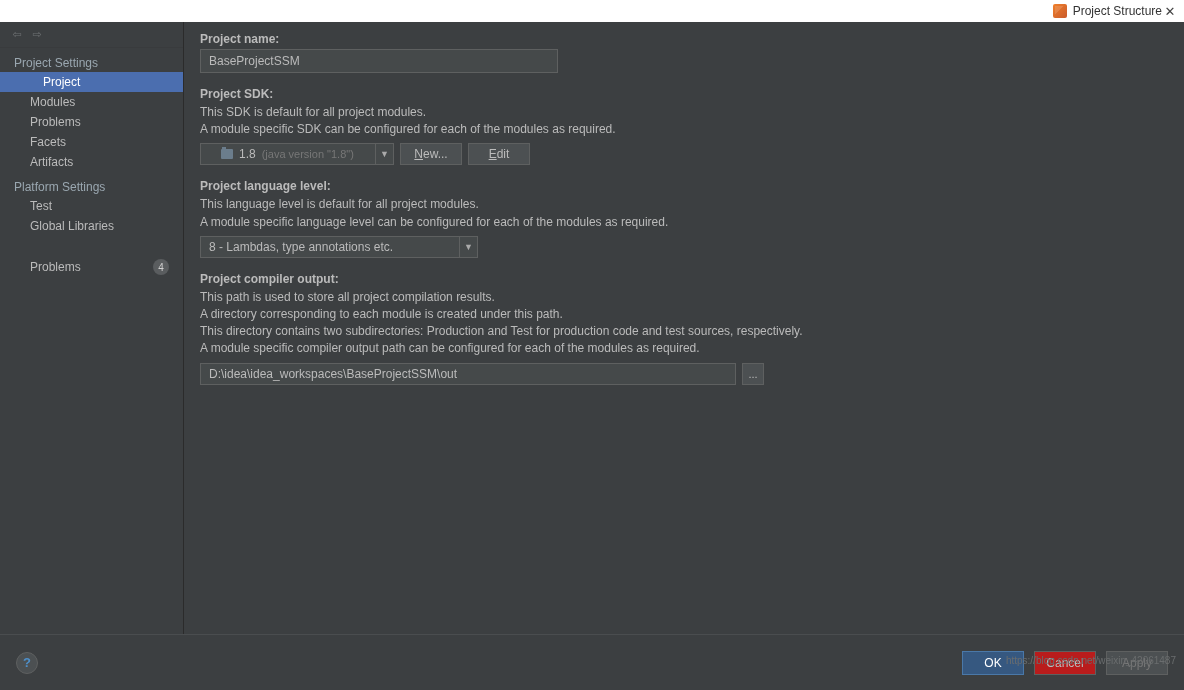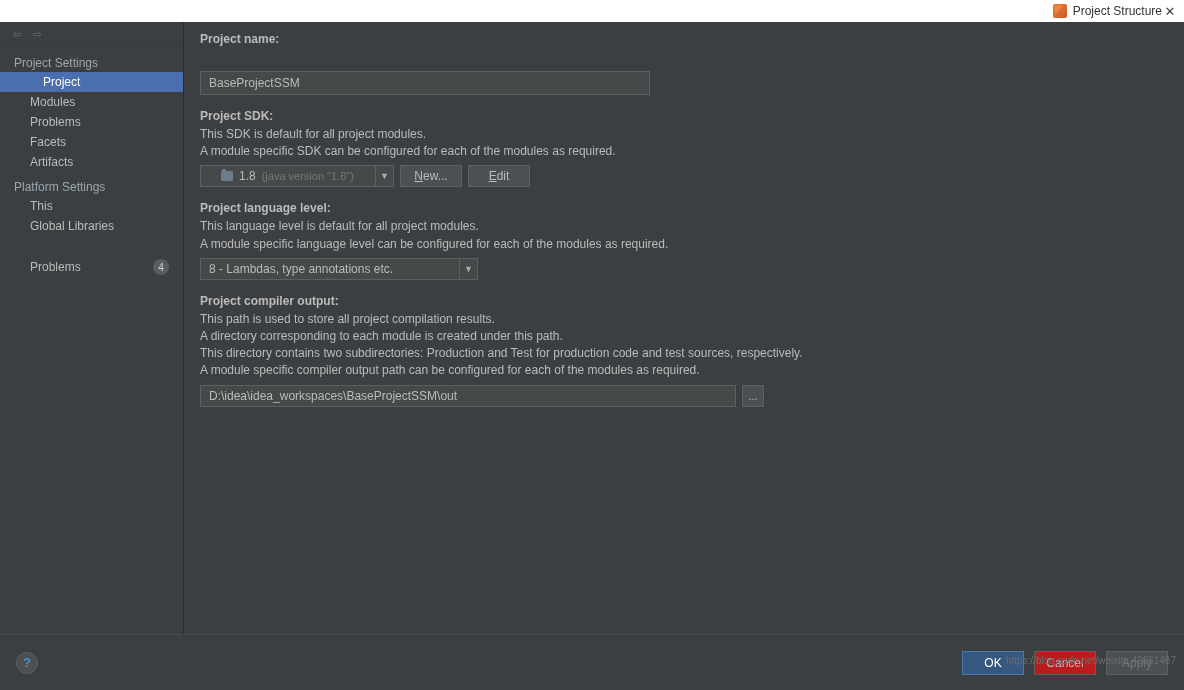--- a/index.html
+++ b/index.html
@@ -19,21 +19,21 @@
     .arrow-btn { width: 14px; height: 14px; display: inline-flex; align-items: center; justify-content: center; color: #6e7173; font-size: 11px; cursor: default; }
     
     .section-header { color: #9aa7b0; font-size: 12px; padding: 8px 14px 2px; }
     .sidebar-item { color: #bbbbbb; font-size: 12px; padding: 3px 14px 3px 30px; cursor: pointer; display: flex; justify-content: space-between; align-items: center; }
     .sidebar-item.selected { background: #4b6eaf; color: #fff; padding-left: 43px; }
     .badge { background: #5a5d5f; color: #d0d0d0; border-radius: 8px; font-size: 10px; min-width: 16px; height: 16px; display: inline-flex; align-items: center; justify-content: center; padding: 0 4px; }
     
     .content { flex: 1; background: #3c3f41; padding: 10px 16px; color: #bbbbbb; font-size: 12px; overflow: auto; }
     .field-label { color: #bbbbbb; font-weight: bold; margin-bottom: 3px; }
     .text-input { background: #45494a; color: #bbbbbb; border: 1px solid #5e6060; padding: 3px 8px; font-size: 12px; height: 24px; font-family: inherit; }
-    .input-projectname { width: 450px; margin-top: 22px; }
+    .input-projectname { width: 358px; }
     .description { color: #bbbbbb; line-height: 1.35; margin-bottom: 1px; }
     .spacer { height: 14px; }
     
     .sdk-row { display: flex; gap: 6px; align-items: center; margin-top: 6px; }
     .sdk-combo { display: flex; align-items: center; height: 22px; }
     .sdk-main { background: #45494a; border: 1px solid #5e6060; display: flex; align-items: center; height: 22px; padding: 0 20px; gap: 6px; width: 176px; }
     .sdk-icon { width: 12px; height: 10px; background: #6b7d8c; border-radius: 1px; position: relative; }
     .sdk-icon::before { content: ""; position: absolute; width: 4px; height: 2px; background: #6b7d8c; top: -2px; left: 1px; }
     .sdk-text { color: #bbbbbb; font-size: 12px; }
     .sdk-faded { color: #777; font-size: 11px; }
@@ -86,21 +86,21 @@
         <span>Problems</span>
       </div>
     <div class="sidebar-item">
         <span>Facets</span>
       </div>
     <div class="sidebar-item">
         <span>Artifacts</span>
       </div>
     <div class="section-header">Platform Settings</div>
     <div class="sidebar-item">
-        <span>This</span>
+        <span>Test</span>
       </div>
     <div class="sidebar-item">
         <span>Global Libraries</span>
       </div>
     <div style="height:20px"></div>
     <div class="sidebar-item">
       <span>Problems</span>
       <span class="badge">4</span>
     </div>
   </div>

